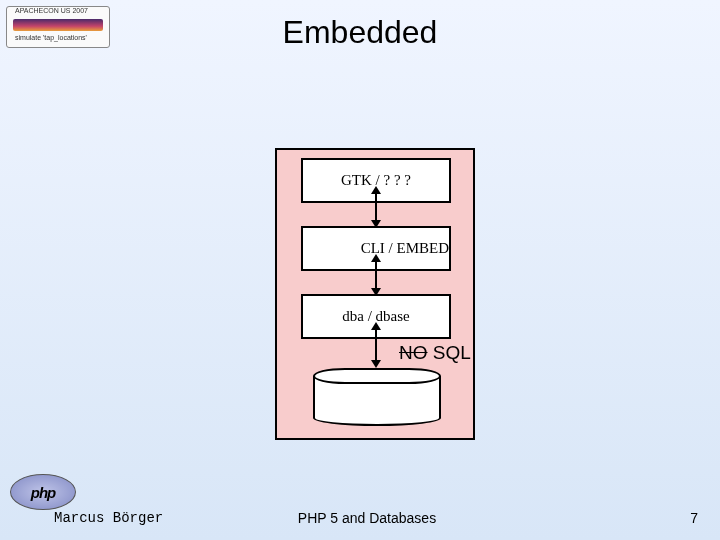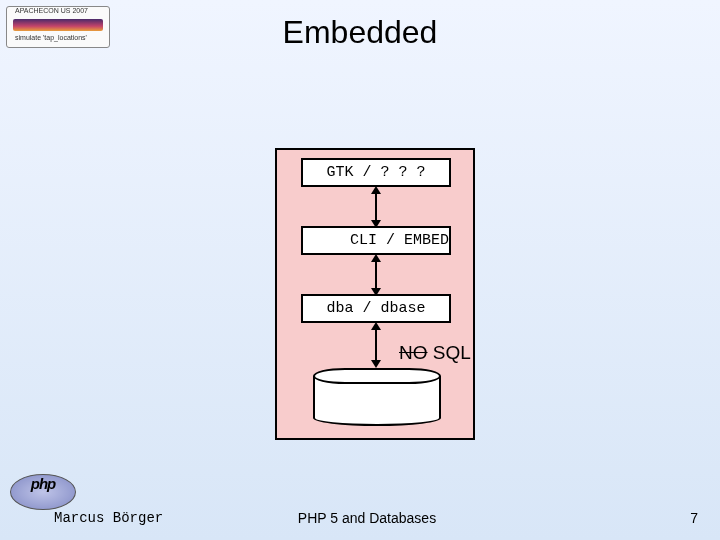--- a/index.html
+++ b/index.html
@@ -62,23 +62,23 @@
     width: 200px; height: 292px;
     background: #f8cccc;
     border: 2px solid #000;
   }
   .layer-box {
     position: absolute;
     left: 24px; width: 150px;
     background: #fff;
     border: 2px solid #000;
     text-align: center;
-    font-family: Liberation Mono, monospace;
+    font-family: Liberation Serif, serif;
     font-size: 15px;
-    padding: 4px 0;
+    padding: 12px 0;
   }
   .box-gtk   { top: 8px; }
   .box-cli   { top: 76px; text-align: right; }
   .box-dba   { top: 144px; }
 
   .connector {
     position: absolute;
     left: 98px;
     width: 2px;
     background: #000;
@@ -165,21 +165,21 @@
   }
 
   .php-logo {
     position: absolute;
     left: 10px; bottom: 30px;
     width: 66px; height: 36px;
     background: radial-gradient(ellipse at center, #bfc4e8 0%, #8d95cb 80%);
     border-radius: 50%;
     border: 1px solid #555;
     display: flex;
-    align-items: flex-start;
+    align-items: center;
     justify-content: center;
   }
   .php-logo span {
     font-family: Arial, sans-serif;
     font-weight: bold;
     font-style: italic;
     font-size: 15px;
     color: #000;
     letter-spacing: -1px;
   }

